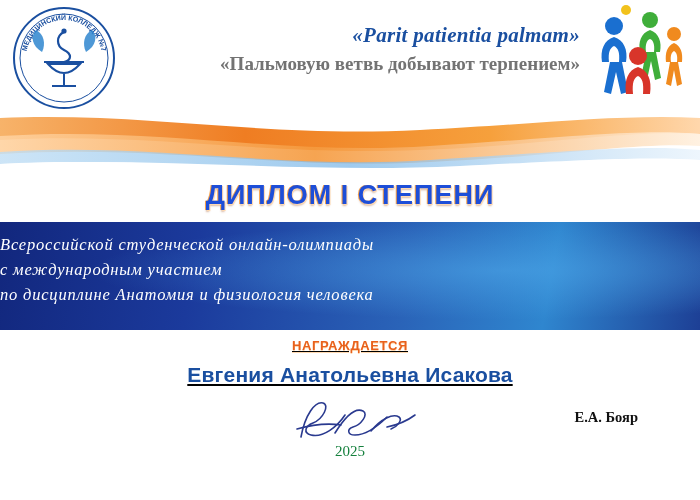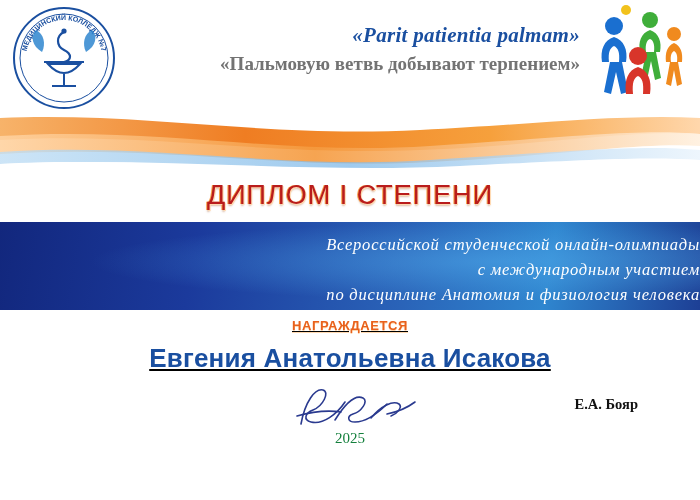--- a/index.html
+++ b/index.html
@@ -85,41 +85,41 @@
   
   .main-title-wrap {
     height: 42px;
     text-align: center;
     padding-top: 6px;
     background: #ffffff;
   }
   .main-title {
     display: inline-block;
     font-family: "Liberation Sans", sans-serif;
-    font-weight: normal;
+    font-weight: bold;
     font-size: 27px;
     letter-spacing: 1px;
-    color: #b91c1c;
+    color: #1d4ed8;
     text-shadow:
       1px 1px 0 #ffd9b0,
       -1px 0 0 #f7a24a,
       0 2px 2px rgba(150,60,0,0.35);
   }
 
   
   .blue-block {
     position: relative;
-    height: 88px;
+    height: 108px;
     background:
       radial-gradient(ellipse at 72% 45%, rgba(80,170,235,0.55) 0%, rgba(80,170,235,0) 58%),
       linear-gradient(100deg, #12277d 0%, #1b3a9c 28%, #2a63b8 58%, #2f86cf 78%, #1d3f95 100%);
     color: #ffffff;
     padding-top: 10px;
     box-sizing: border-box;
-    text-align: right;
+    text-align: left;
   }
   .blue-line {
     font-family: "Liberation Serif", serif;
     font-style: italic;
     font-size: 16.5px;
     line-height: 25px;
     letter-spacing: 0.8px;
     color: #ffffff;
     white-space: nowrap;
   }
@@ -140,21 +140,21 @@
     font-weight: bold;
     font-size: 13px;
     letter-spacing: 0.6px;
     color: #e8601c;
     text-shadow: 0 1px 0 #ffd9b0;
   }
   .recipient {
     margin-top: 10px;
     font-family: "Liberation Sans", sans-serif;
     font-weight: bold;
-    font-size: 26px;
+    font-size: 21px;
     color: #1a4fa0;
     letter-spacing: 0.2px;
   }
 
   
   .sign-row {
     position: relative;
     margin-top: 22px;
     height: 24px;
   }

